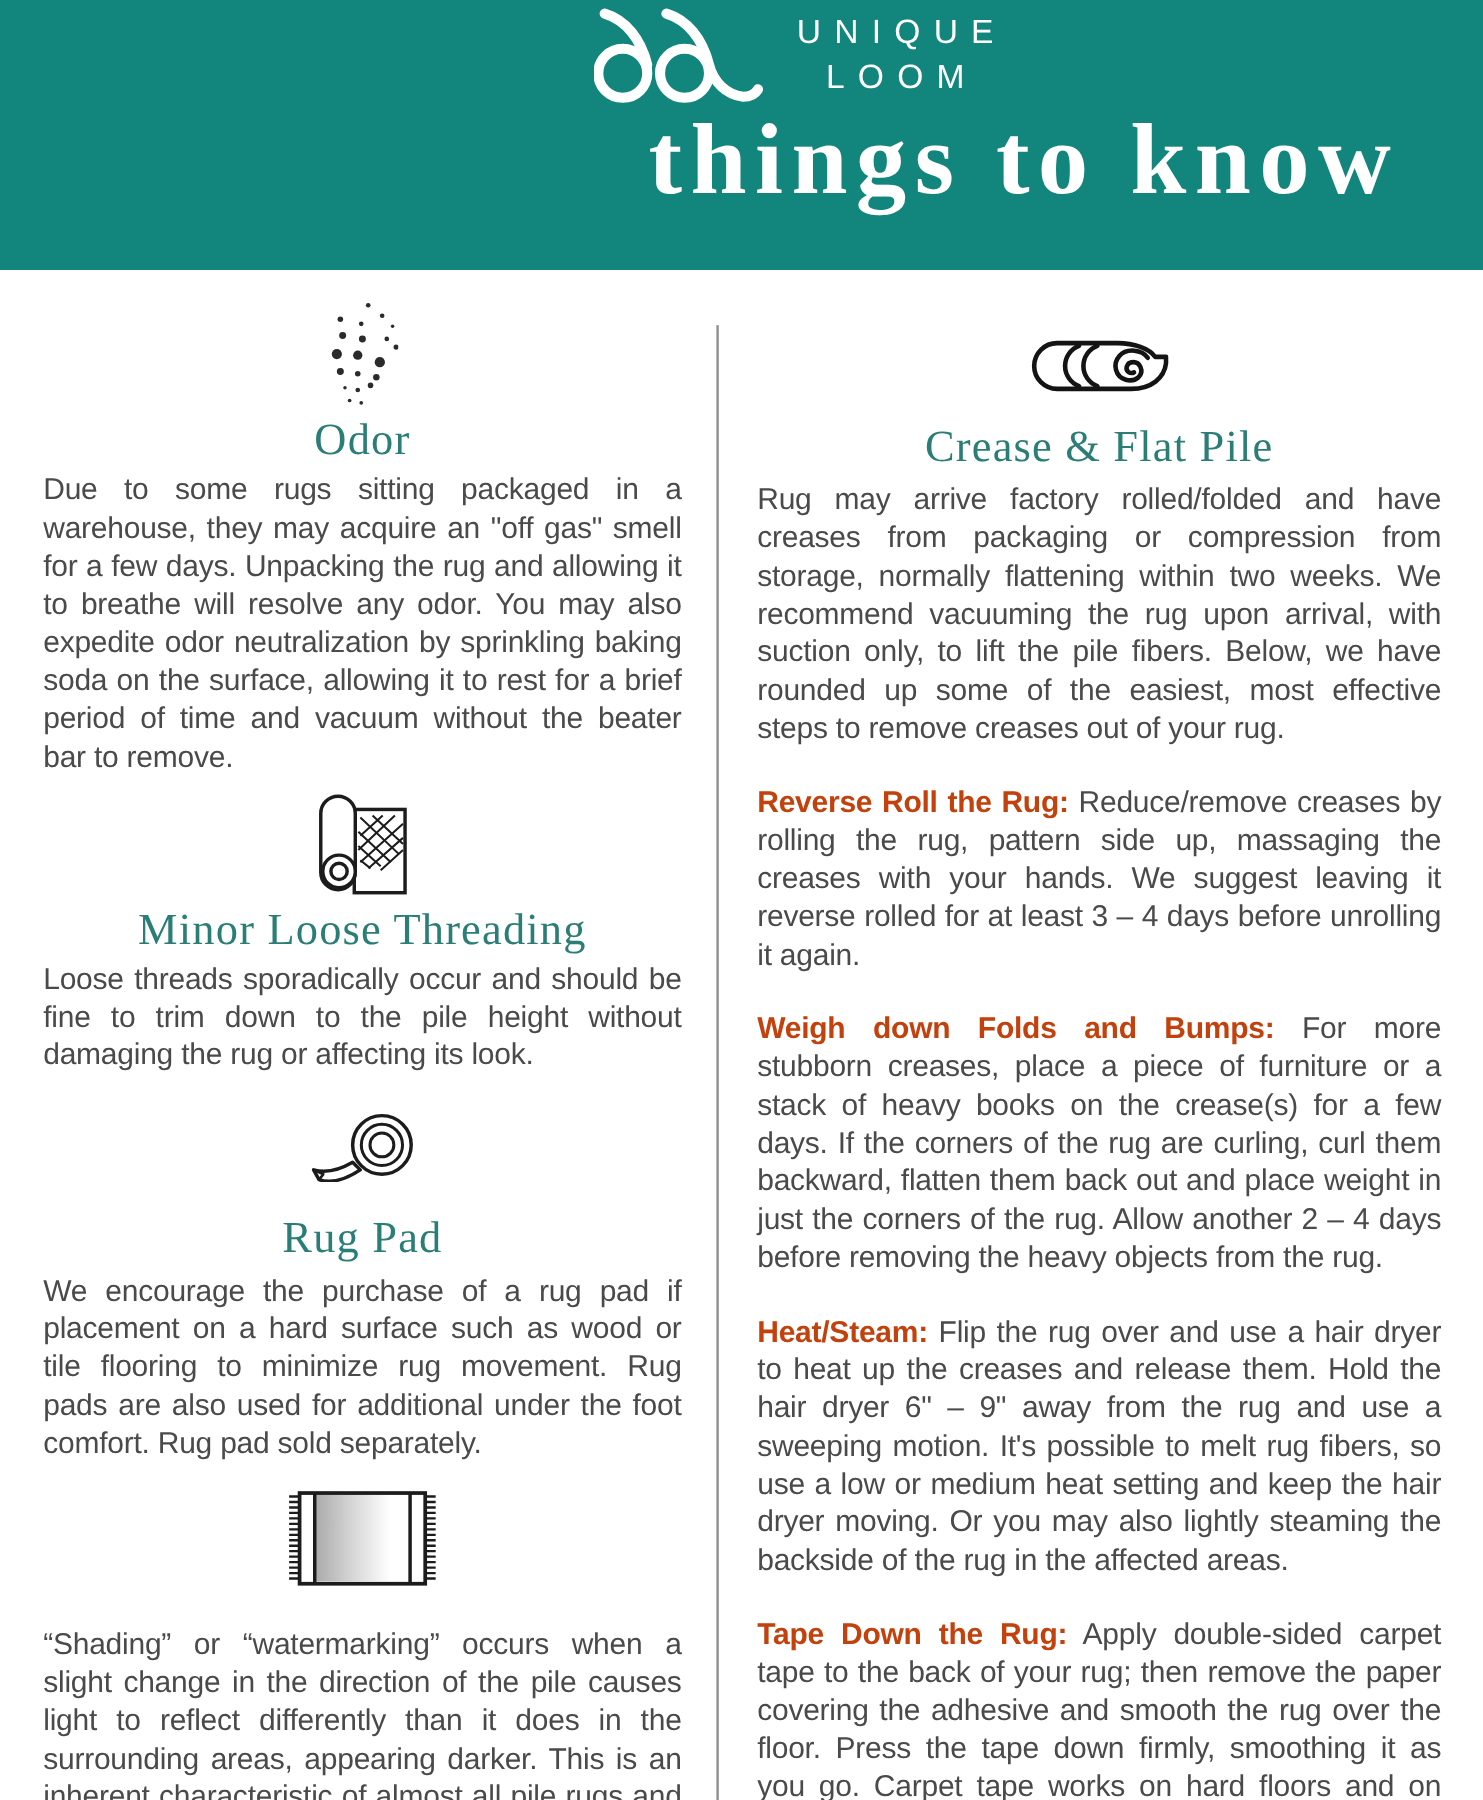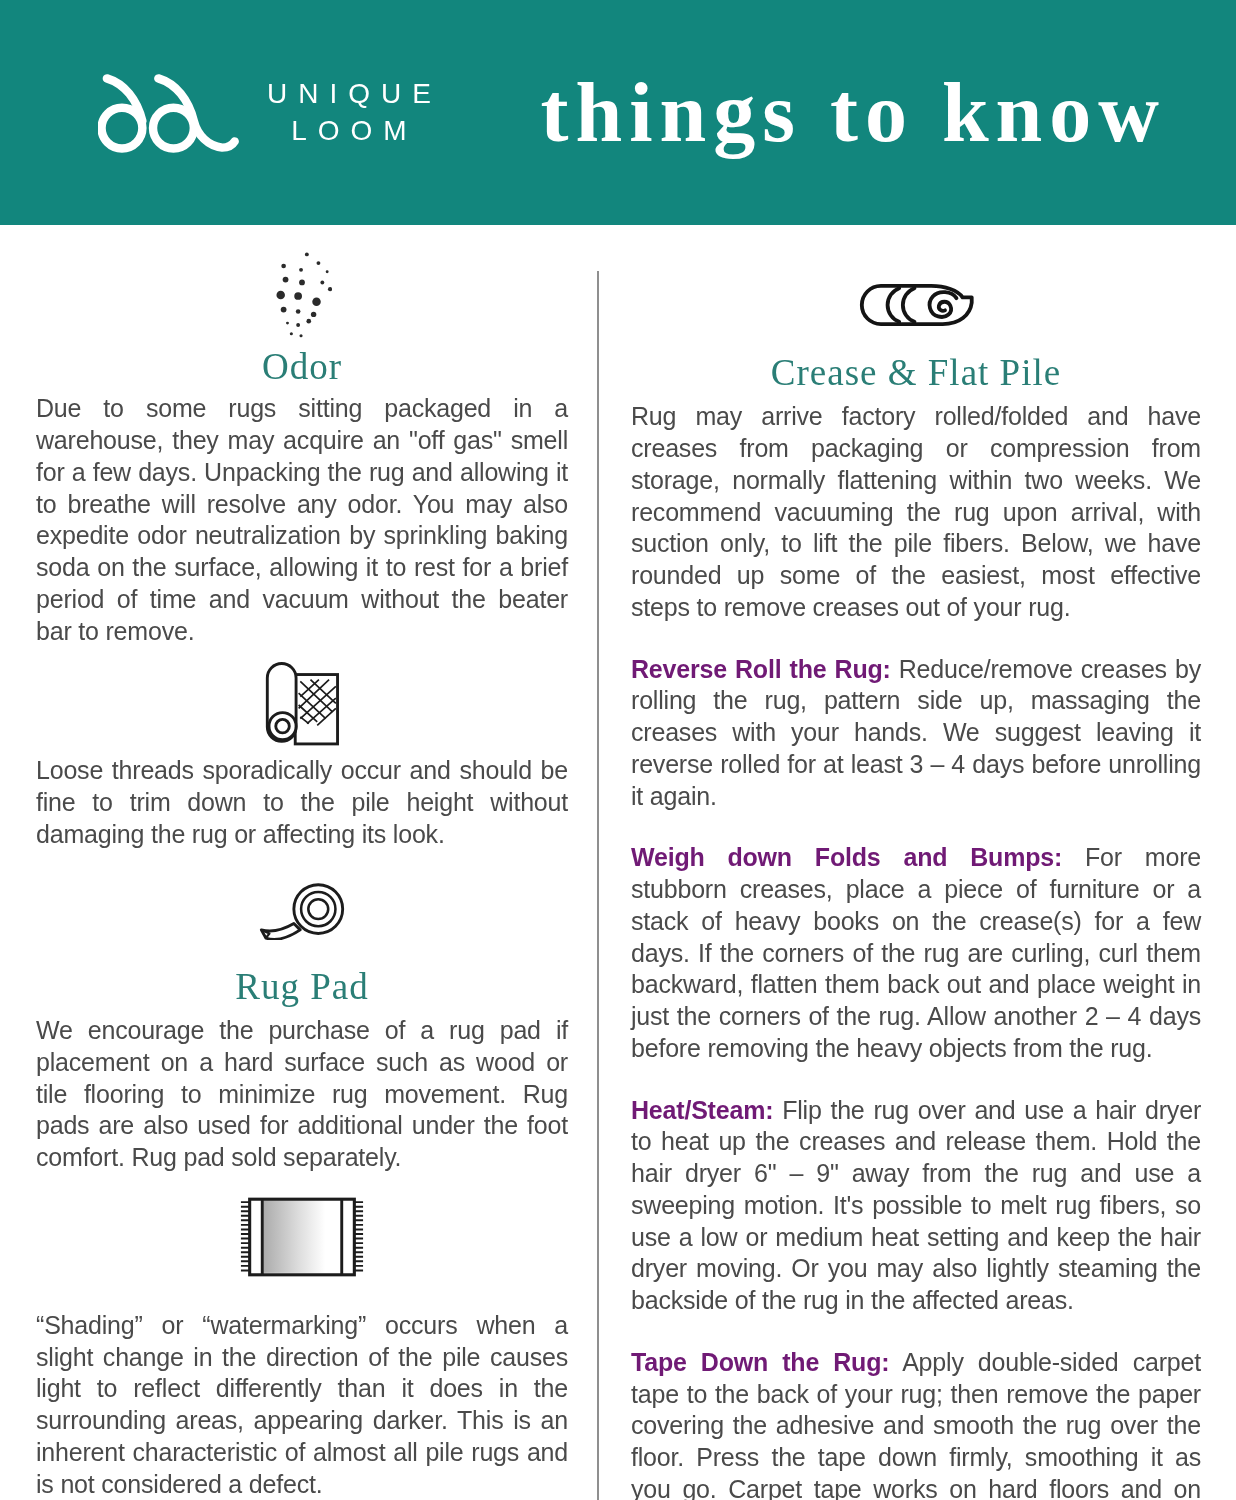--- a/index.html
+++ b/index.html
@@ -3,21 +3,21 @@
 <meta charset="utf-8">
 <style>
   html,body{margin:0;padding:0;}
   body{
     width:1236px;height:1500px;background:#ffffff;overflow:hidden;
     font-family:"Liberation Sans", sans-serif;
     -webkit-font-smoothing:antialiased;
   }
   
   .header{
-    height:225px;background:#12867D;display:flex;align-items:center;
+    height:225px;background:#12867D;display:flex;align-items:center;flex-direction:column;
   }
   .logo-group{display:flex;align-items:center;margin-left:98px;}
   .logo-mark{width:142px;height:92px;flex:0 0 auto;}
   .brand{
     color:#ffffff;margin-left:16px;text-align:center;
     font-size:28px;font-weight:400;letter-spacing:11px;line-height:1.32;
     text-indent:11px; 
   }
   .page-title{
     color:#ffffff;font-family:"Liberation Serif", serif;font-weight:700;
@@ -36,21 +36,21 @@
   .icon-row{display:flex;justify-content:center;}
   .sec-heading{
     font-family:"Liberation Serif", serif;color:#2A7E76;font-weight:500;
     font-size:37px;line-height:1.12;letter-spacing:1px;margin:0;
   }
   .body-text{
     text-align:justify;color:#4A4A4A;font-size:25px;line-height:1.27;
     margin:0;letter-spacing:-0.2px;
   }
   .tip{margin-top:30px;}
-  .tip strong{color:#701a75;font-weight:700;}
+  .tip strong{color:#c2410c;font-weight:700;}
   
   .sp-odor-icon{margin-top:25px;margin-bottom:4px;}
   .sp-odor-head{margin-bottom:6px;}
   .sp-thread-icon{margin-top:14px;margin-bottom:6px;}
   .sp-thread-head{margin-bottom:4px;}
   .sp-pad-icon{margin-top:29px;margin-bottom:26px;}
   .sp-pad-head{margin-bottom:8px;}
   .sp-shade-icon{margin-top:22px;margin-bottom:32px;}
   .sp-shade-head{margin-bottom:8px;}
   
@@ -117,20 +117,21 @@
           <rect x="38" y="16" width="50" height="82"></rect>
           <g stroke-width="2">
             <path d="M44 42 L66 22 M42 56 L78 22 M44 68 L86 30 M52 74 L86 44 M64 76 L86 56" fill="none"></path>
             <path d="M56 22 L86 50 M44 24 L82 60 M42 38 L74 68 M42 52 L64 72 M44 66 L54 74" fill="none"></path>
           </g>
           <rect x="5" y="3" width="34" height="92" rx="17"></rect>
           <circle cx="23" cy="77" r="16"></circle>
           <circle cx="23" cy="77" r="8"></circle>
         </svg>
       </div>
+      <div class="sec-heading sp-thread-head">Minor Loose Threading</div>
       <p class="body-text">Loose threads sporadically occur and should be fine to trim down to the pile height without damaging the rug or affecting its look.</p>
     </div>
 
     <div class="section">
       <div class="icon-row sp-pad-icon">
         <svg class="icon" width="94" height="60" viewBox="0 0 104 66" fill="#ffffff" stroke="#1c1c1c" stroke-width="3.2" stroke-linejoin="round">
           <path d="M 43 48 C 31 55 18 58 7 55 L 12 64 C 24 68 38 63 50 55 Z"></path>
           <path d="M 7 55 L 16 59 L 12 64" fill="none" stroke-width="2.4"></path>
           <circle cx="70" cy="32" r="27"></circle>
           <circle cx="70" cy="32" r="19" stroke-width="2.8"></circle>

